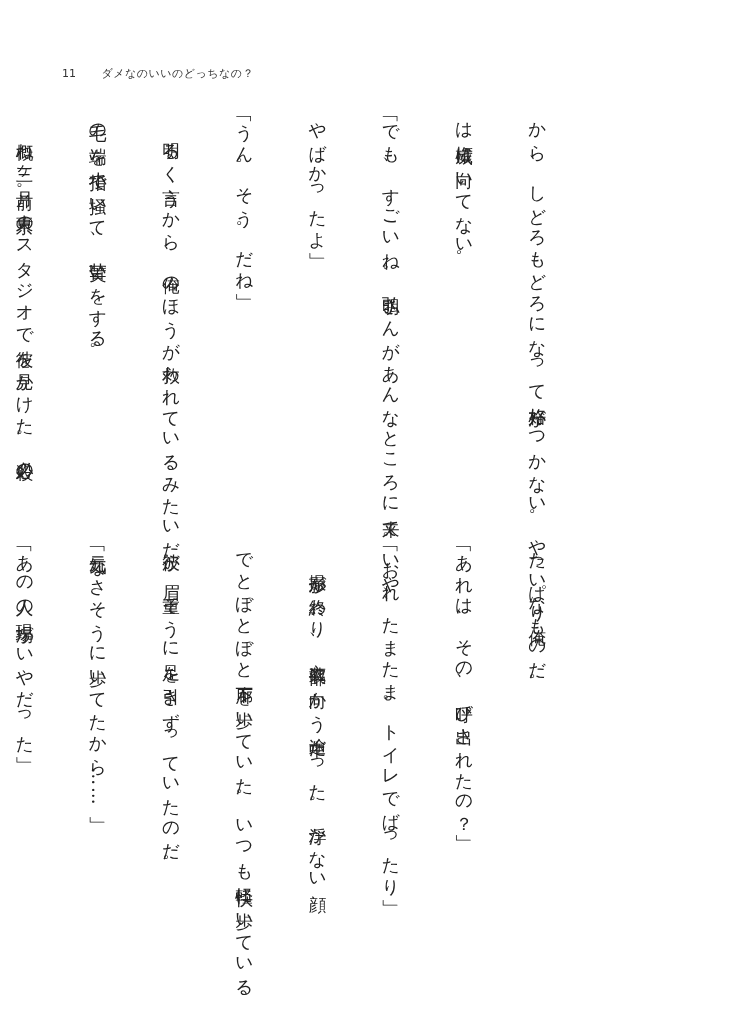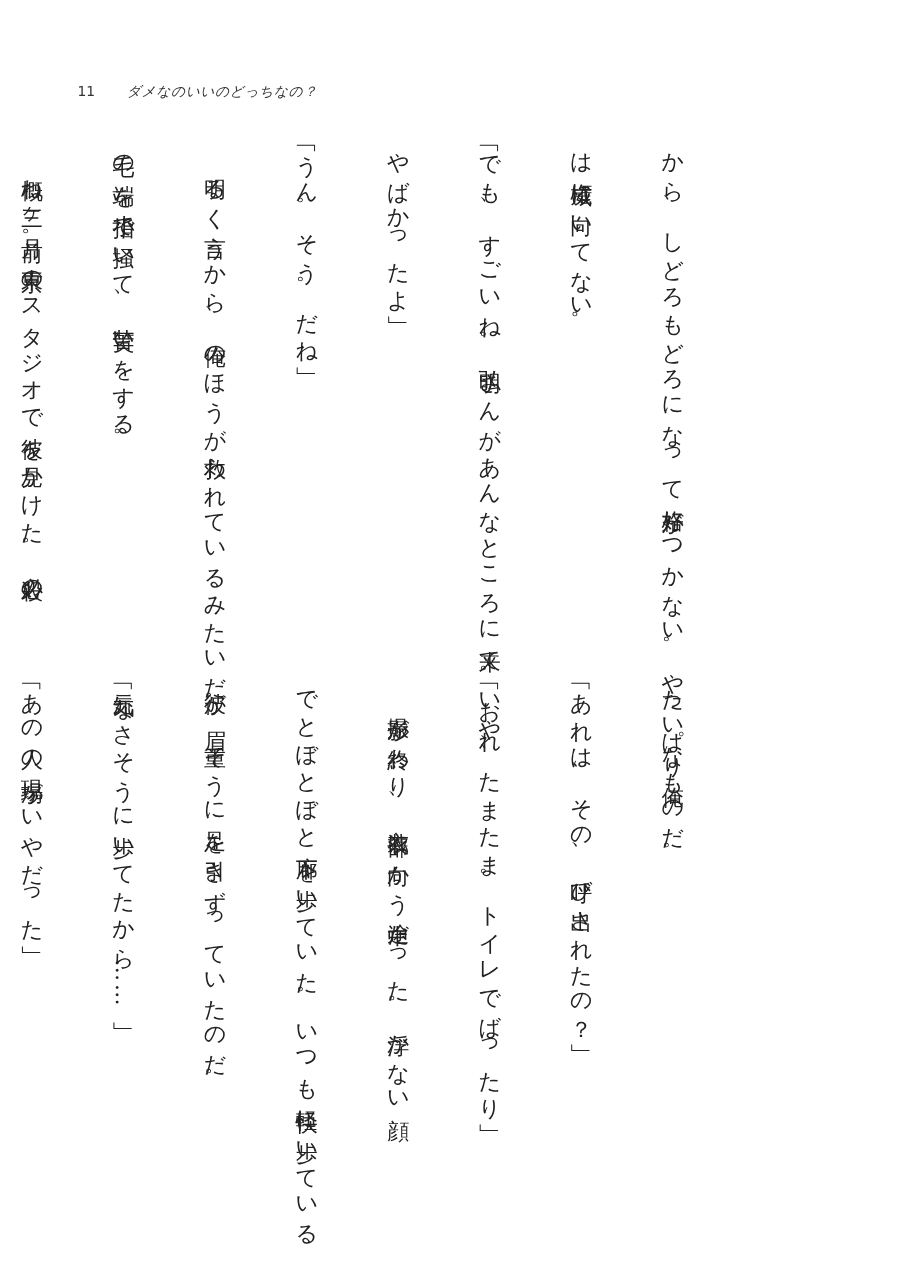--- a/index.html
+++ b/index.html
@@ -1,19 +1,19 @@
 <!DOCTYPE html>
 <html><head>
 <meta charset="utf-8">
 <style>
   html, body { margin: 0; padding: 0; background: #ffffff; }
   body { width: 730px; height: 1024px; position: relative; overflow: hidden; font-family: "DejaVu Serif", "Liberation Serif", serif; color: #222; }
   .header { position: absolute; top: 66px; left: 62px; font-size: 11px; color: #333; font-family: "DejaVu Sans", "Liberation Sans", sans-serif; }
   .header .page-num { display: inline-block; width: 36px; }
-  .header .title { font-style: italic; letter-spacing: 0.5px; }
+  .header .title { letter-spacing: 0.5px; }
   .block { position: absolute; right: 132px; writing-mode: vertical-rl; font-size: 17.6px; line-height: 24.4px; letter-spacing: 1.9px; white-space: pre; }
   .block.top { top: 110px; height: 395px; }
   .block.bottom { top: 540px; height: 395px; }
   .line { display: block; }
 </style>
 </head>
 <body>
 
 <div class="header">
   <span class="page-num">11</span>

